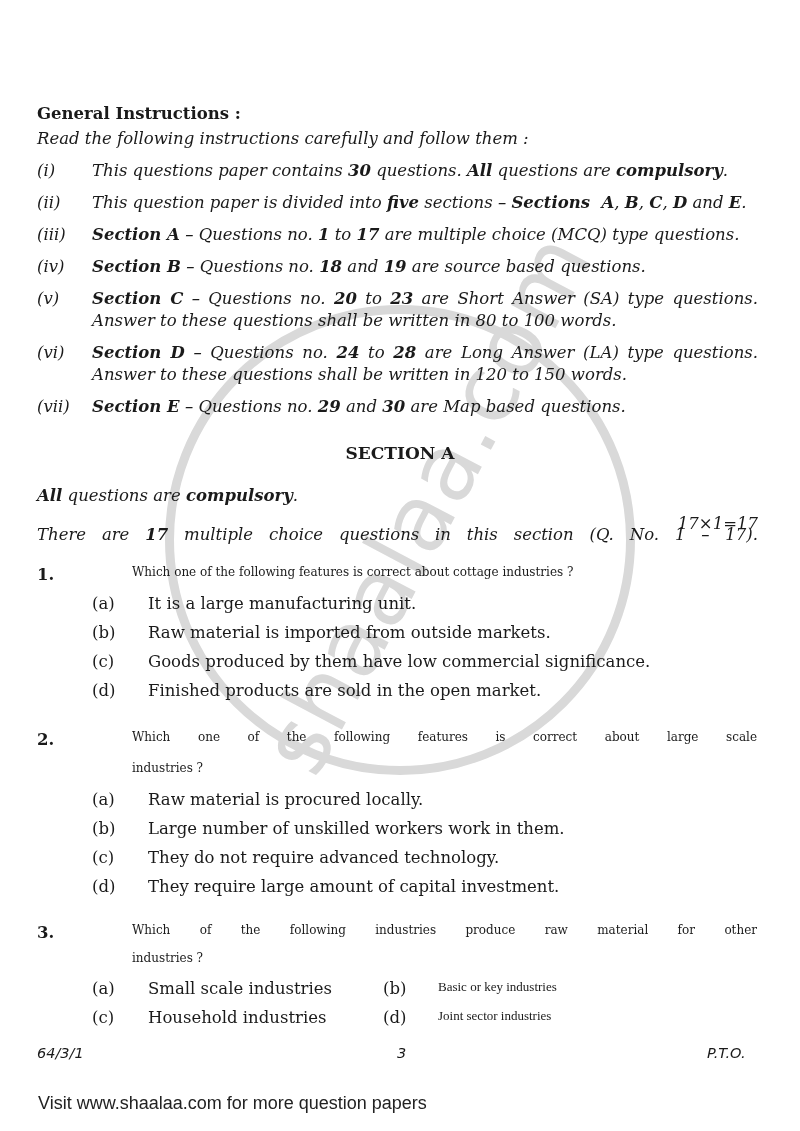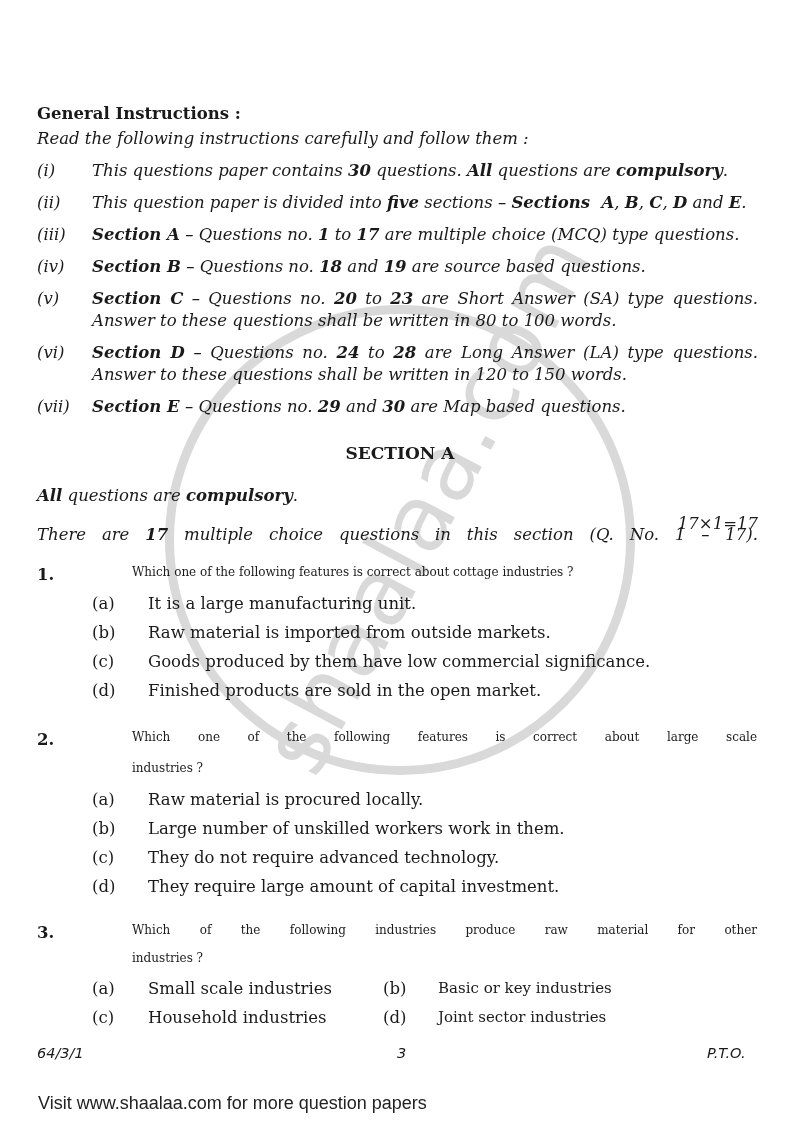--- a/index.html
+++ b/index.html
@@ -23,21 +23,21 @@
   .sec-intro { left:37px; top:489px; width:721px; font-size:16.5px; font-style:italic;
                text-align:justify; text-align-last:justify;margin-top:36px; }
   .sec-intro2 { left:37px; top:486px; font-size:16.5px; font-style:italic; }
   .marks { right:42px; top:514px; font-size:16.5px; font-style:italic; }
   .q-num { left:37px; font-size:16.5px; font-weight:bold; }
   .q-text { left:92px; font-size:12px;margin-left:40px; }
   .q-text.just { width:625px; text-align:justify; text-align-last:justify; }
   .opt-label { left:92px; font-size:16.5px; }
   .opt-text { left:148px; font-size:16.5px; }
   .opt-label2 { left:383px; font-size:16.5px; }
-  .opt-text2 { left:438px; font-size:15px; }
+  .opt-text2 { left:438px; font-size:13px;font-family:Liberation Serif, serif; }
   .footer { font-family:"DejaVu Sans", sans-serif; font-size:14.5px; font-style:italic; top:1045px; }
   .visit { left:38px; top:1093px; font-family:"Liberation Sans", sans-serif; font-size:18px; color:#222; }
 </style>
 </head>
 <body>
 
 <div class="watermark"></div>
 <div class="watermark-text">shaalaa.com</div>
 
 <div class="content">

